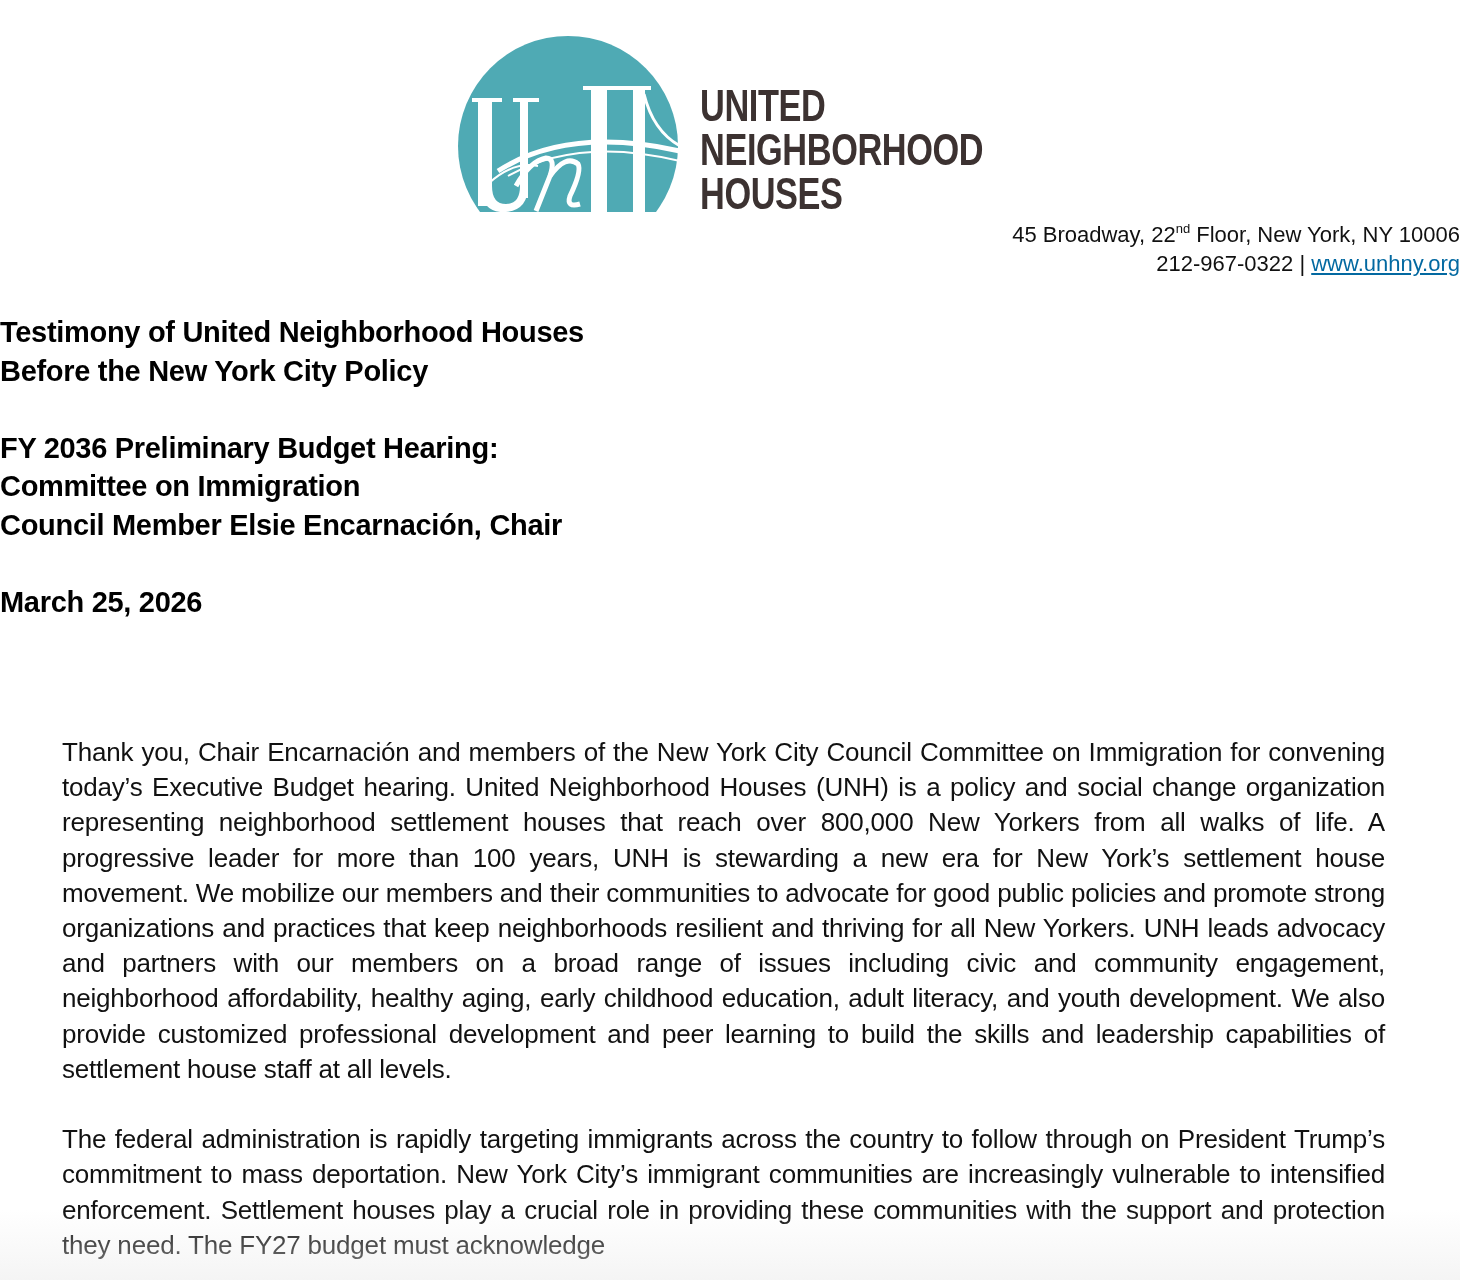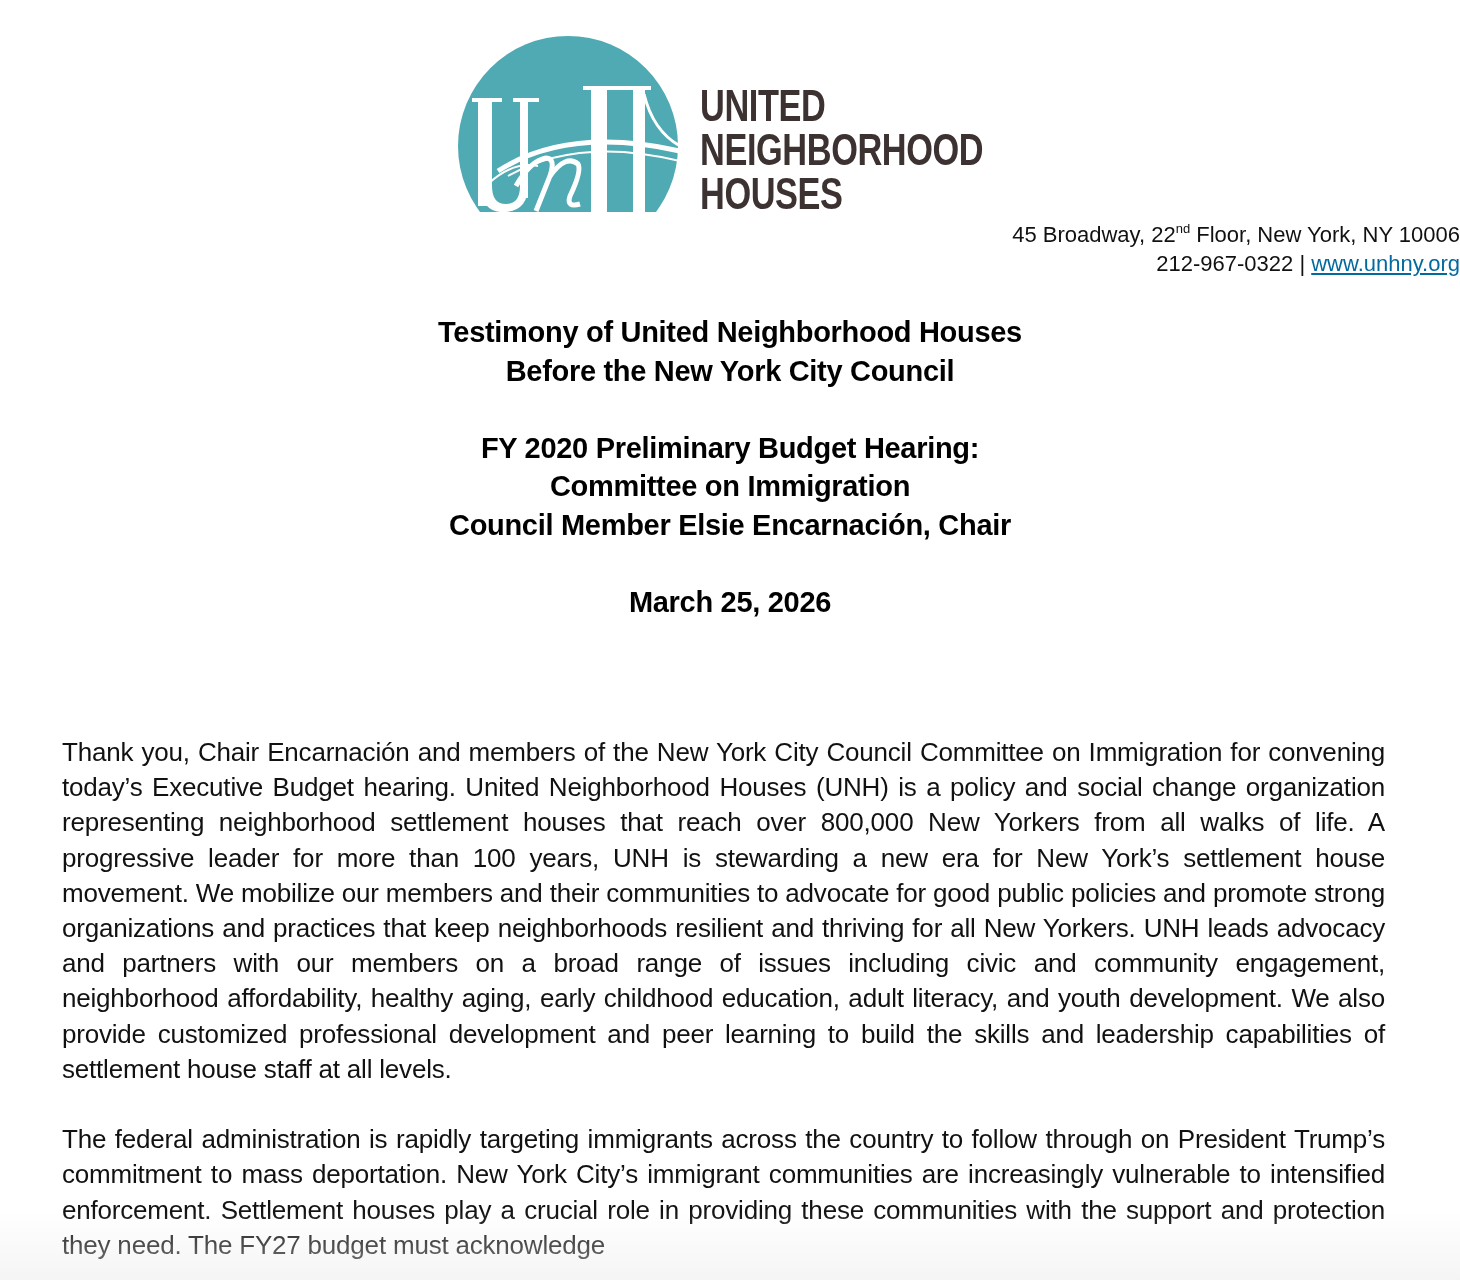--- a/index.html
+++ b/index.html
@@ -70,21 +70,20 @@
       color: #0369a1;
       text-decoration: underline;
     }
 
     
     .title-block {
       position: absolute;
       left: 0;
       width: 1460px;
       top: 313px;
-      text-align: center;
       font-weight: bold;
       font-size: 29px;
       line-height: 38.5px;
       letter-spacing: -0.3px;
     }
     .title-block .line { white-space: nowrap; }
     .title-block .gap { height: 38.5px; }
 
     
     .body-text {
@@ -154,23 +153,23 @@
     </div>
   </div>
 
   <div class="address">
     <div><span>45 Broadway, 22</span><sup>nd</sup><span> Floor, New York, NY 10006</span></div>
     <div><span>212-967-0322 | </span><a>www.unhny.org</a></div>
   </div>
 
   <div class="title-block">
     <div class="line">Testimony of United Neighborhood Houses</div>
-    <div class="line">Before the New York City Council</div>
+    <div class="line">Before the New York City Policy</div>
     <div class="gap"></div>
-    <div class="line">FY 2020 Preliminary Budget Hearing:</div>
+    <div class="line">FY 2036 Preliminary Budget Hearing:</div>
     <div class="line">Committee on Immigration</div>
     <div class="line">Council Member Elsie Encarnación, Chair</div>
     <div class="gap"></div>
     <div class="line">March 25, 2026</div>
   </div>
 
   <div class="body-text">
     <p>Thank you, Chair Encarnación and members of the New York City Council Committee on Immigration for convening today’s Executive Budget hearing. United Neighborhood Houses (UNH) is a policy and social change organization representing neighborhood settlement houses that reach over 800,000 New Yorkers from all walks of life. A progressive leader for more than 100 years, UNH is stewarding a new era for New York’s settlement house movement. We mobilize our members and their communities to advocate for good public policies and promote strong organizations and practices that keep neighborhoods resilient and thriving for all New Yorkers. UNH leads advocacy and partners with our members on a broad range of issues including civic and community engagement, neighborhood affordability, healthy aging, early childhood education, adult literacy, and youth development. We also provide customized professional development and peer learning to build the skills and leadership capabilities of settlement house staff at all levels.</p>
     <p>The federal administration is rapidly targeting immigrants across the country to follow through on President Trump’s commitment to mass deportation. New York City’s immigrant communities are increasingly vulnerable to intensified enforcement. Settlement houses play a crucial role in providing these communities with the support and protection they need. The FY27 budget must acknowledge</p>
   </div>

